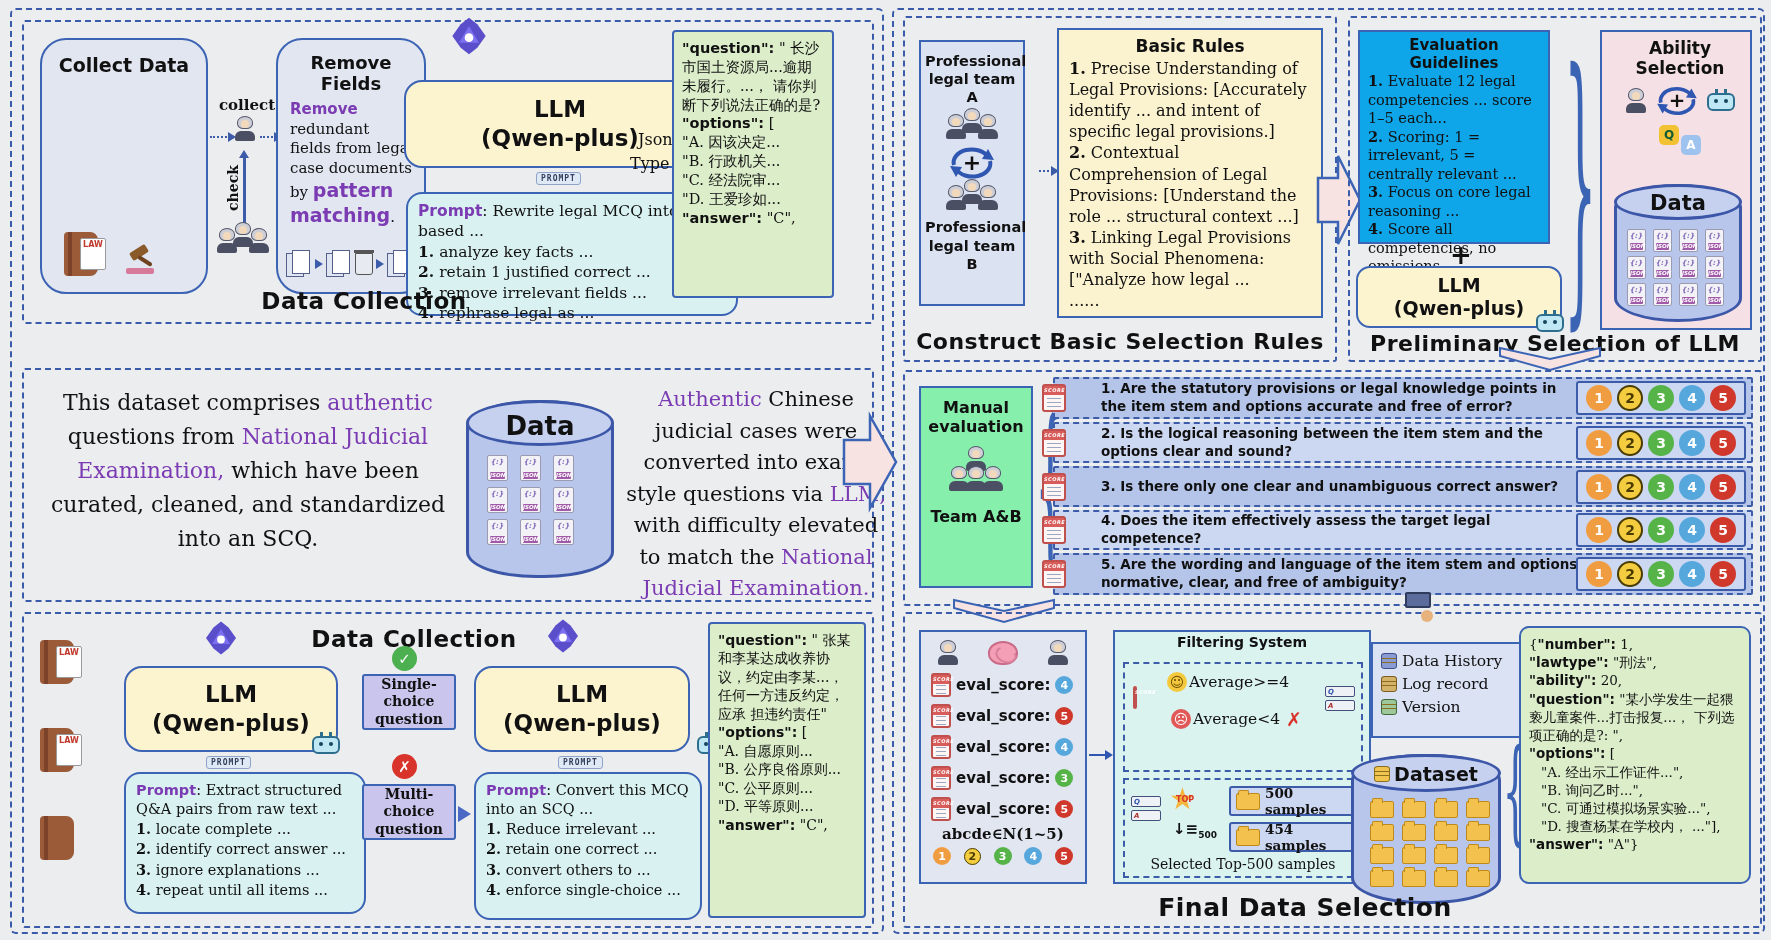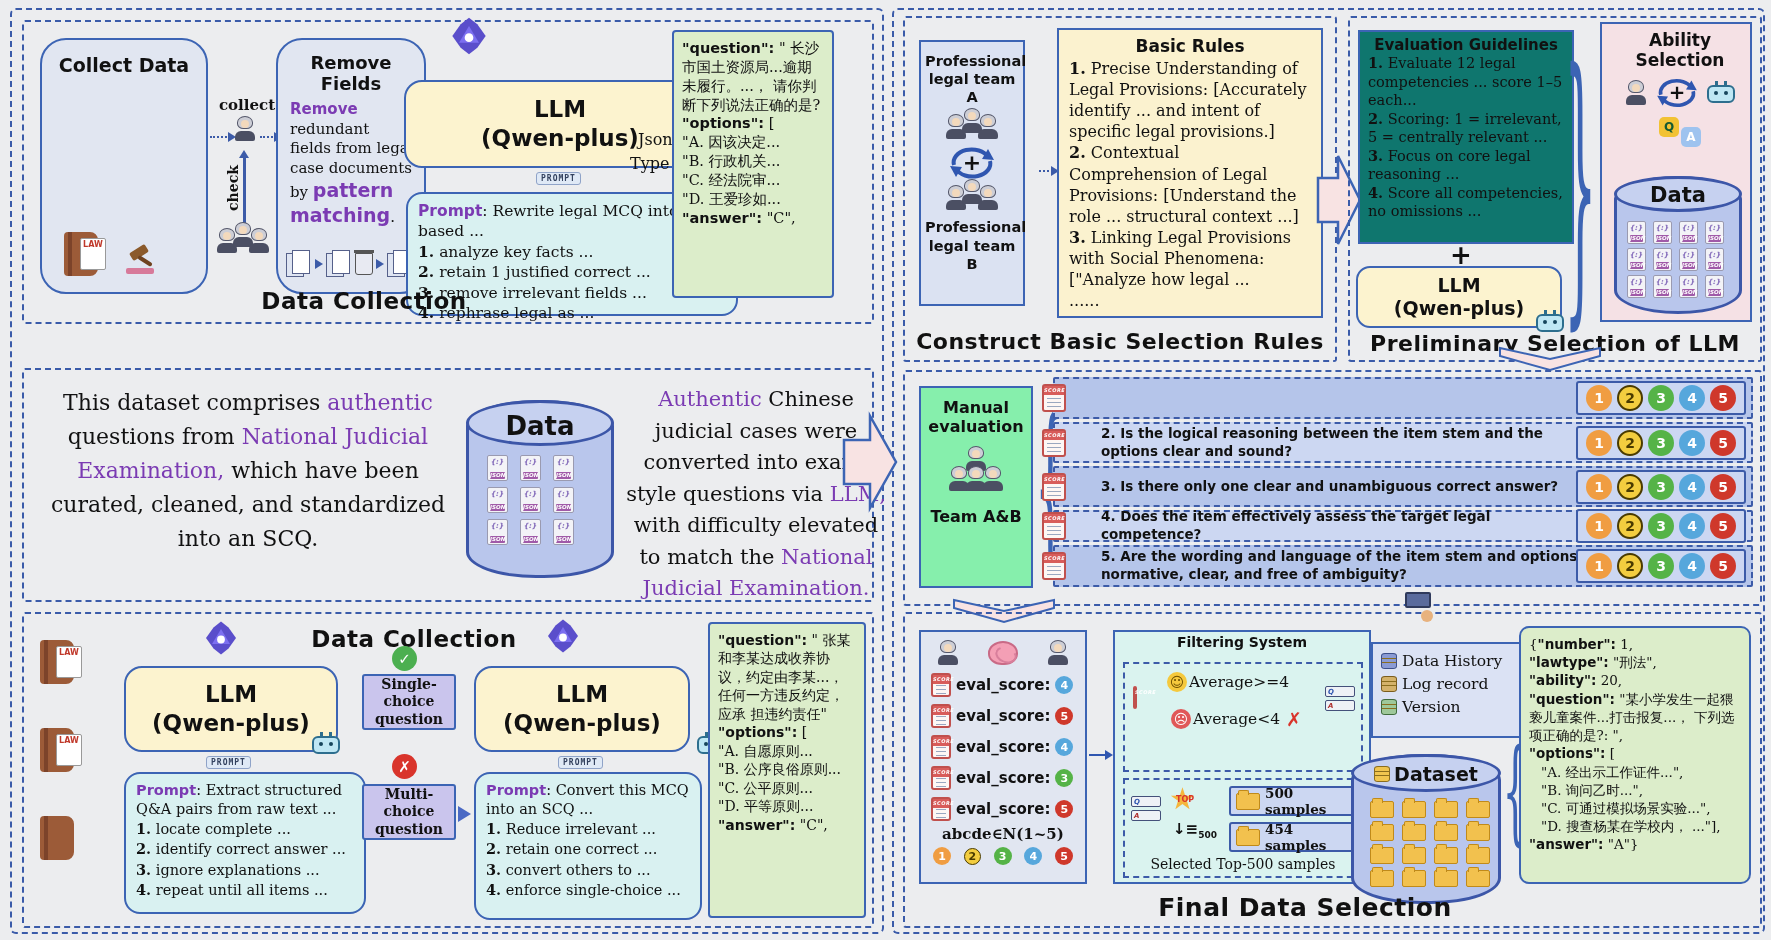--- a/index.html
+++ b/index.html
@@ -389,39 +389,39 @@
     </div>
 
     <div class="a cap" style="left:0;bottom:6px;width:100%;font-size:22px;">Construct Basic Selection Rules</div>
   </div>
 
   <svg class="a" style="left:1316px;top:148px;" width="46" height="104" viewBox="0 0 46 104">
     <polygon points="2,30 22,30 22,8 44,52 22,96 22,74 2,74" fill="#f8e3e3" stroke="#3c64b4" stroke-width="2.5"></polygon>
   </svg>
 
   <div class="a sect" style="left:1348px;top:16px;width:410px;height:342px;">
-    <div class="a sqbox" style="left:8px;top:12px;width:216px;height:214px;background:#0f766e;padding:4px 8px;">
+    <div class="a sqbox" style="left:8px;top:12px;width:192px;height:214px;background:#0ea5e9;padding:4px 8px;">
       <div class="comic" style="font-size:15px;text-align:center;">Evaluation Guidelines</div>
       <div class="serif" style="font-size:14.5px;line-height:1.28;">
         <b>1.</b> <span>Evaluate 12 legal competencies ... score 1–5 each...</span><br>
         <b>2.</b> <span>Scoring: 1 = irrelevant, 5 = centrally relevant ...</span><br>
         <b>3.</b> <span>Focus on core legal reasoning ...</span><br>
         <b>4.</b> <span>Score all competencies, no omissions ...</span>
       </div>
     </div>
     <div class="a comic" style="left:100px;top:222px;font-size:26px;">+</div>
     <div class="a llmbox" style="left:6px;top:248px;width:206px;height:62px;border-radius:14px;">
       <div class="comic" style="font-size:19px;line-height:1.2;">LLM</div>
       <div class="comic" style="font-size:19px;line-height:1.2;">(Qwen-plus)</div>
     </div>
     <div class="a robot" style="left:186px;top:292px;"><i class="ant"></i></div>
 
     <div class="a brace" style="left:210px;top:18px;font-size:64px;transform:scaleY(4.6) scaleX(.8);transform-origin:top;">}</div>
 
-    <div class="a sqbox" style="left:250px;top:4px;width:152px;height:300px;background:#f5e1e5;padding-left:8px;">
+    <div class="a sqbox" style="left:250px;top:12px;width:152px;height:300px;background:#f5e1e5;padding-left:8px;">
       <div class="comic" style="font-size:17px;text-align:center;margin-top:6px;line-height:1.2;">
         <span>Ability</span><br>
         <span>Selection</span>
       </div>
       <div style="display:flex;justify-content:center;align-items:center;gap:4px;margin-top:4px;">
         <span class="judge">
             <i class="jb"></i>
           </span>
         <svg width="52" height="36" viewBox="0 0 56 40">
           <path d="M10 22 A18 13 0 0 1 44 14" fill="none" stroke="#2f56b0" stroke-width="4"></path>
@@ -527,20 +527,21 @@
     </div>
 
     <div class="a brace" style="left:128px;top:24px;font-size:54px;transform:scaleY(3.4) scaleX(.9);transform-origin:top;">{</div>
 
     <div class="a" style="left:148px;top:5px;width:700px;display:flex;flex-direction:column;gap:3px;">
       <div class="qrow" style="height:42px;background:#b5c5ea;">
         <span class="score a" style="left:-13px;">
             <i class="band">SCORE</i>
             <i class="grid"></i>
           </span>
+        <div class="qtext">1. Are the statutory provisions or legal knowledge points in the item stem and options accurate and free of error?</div>
         <div class="bset">
           <span class="badge b1">1</span>
             <span class="badge b2">2</span>
             <span class="badge b3">3</span>
             <span class="badge b4">4</span>
             <span class="badge b5">5</span>
         </div>
       </div>
       <div class="qrow" style="height:41px;background:#ccd7f2;">
         <span class="score a" style="left:-13px;">
@@ -563,21 +564,21 @@
           </span>
         <div class="qtext">3. Is there only one clear and unambiguous correct answer?</div>
         <div class="bset">
           <span class="badge b1">1</span>
             <span class="badge b2">2</span>
             <span class="badge b3">3</span>
             <span class="badge b4">4</span>
             <span class="badge b5">5</span>
         </div>
       </div>
-      <div class="qrow" style="height:32px;background:#ccd7f2;">
+      <div class="qrow" style="height:40px;background:#ccd7f2;">
         <span class="score a" style="left:-13px;">
             <i class="band">SCORE</i>
             <i class="grid"></i>
           </span>
         <div class="qtext">4. Does the item effectively assess the target legal competence?</div>
         <div class="bset">
           <span class="badge b1">1</span>
             <span class="badge b2">2</span>
             <span class="badge b3">3</span>
             <span class="badge b4">4</span>

